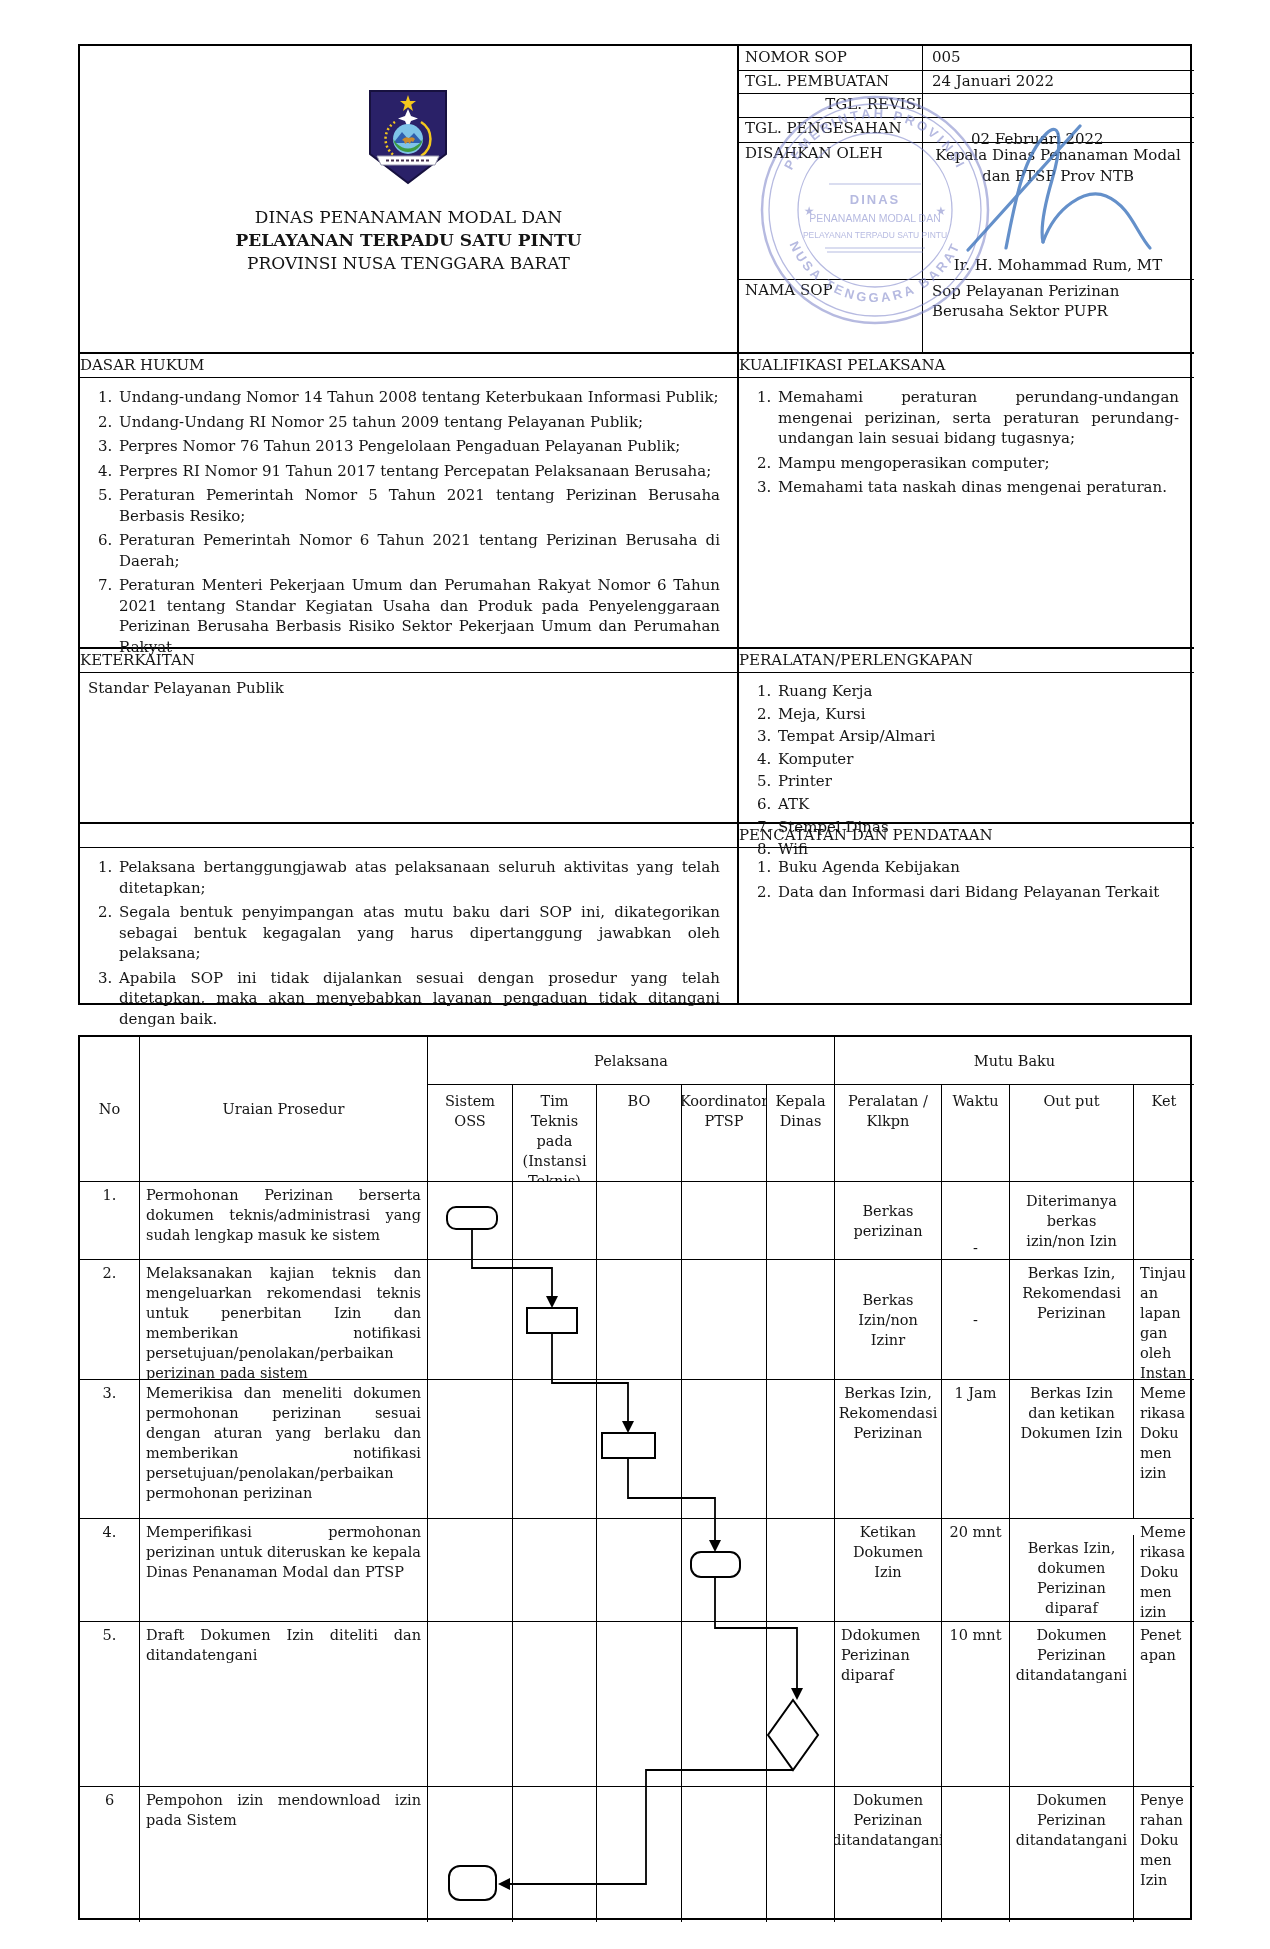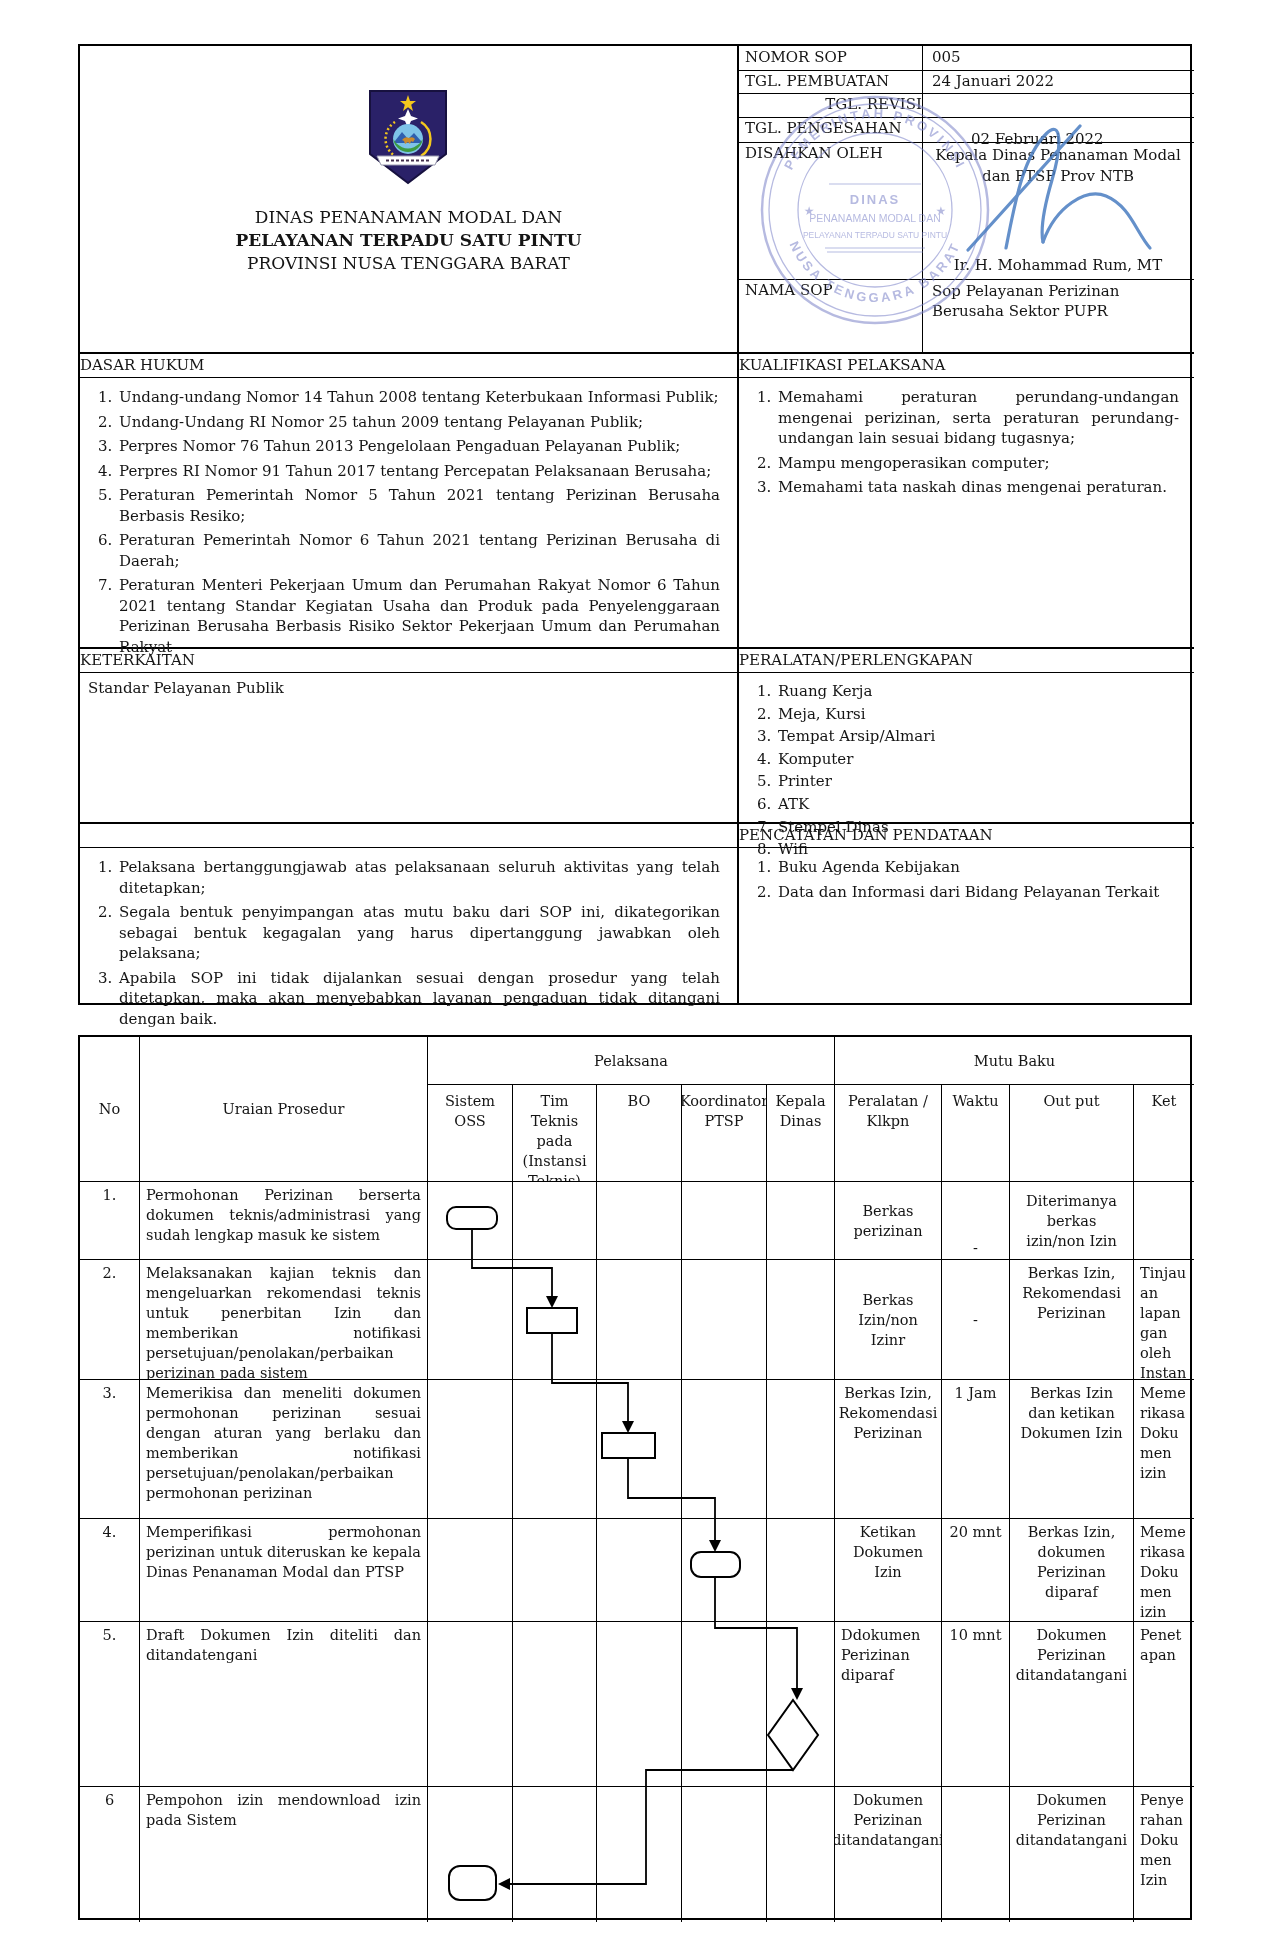--- a/index.html
+++ b/index.html
@@ -210,21 +210,21 @@
 
     <div class="c no-cell" style="grid-area:6/1/7/2;">4.</div>
     <div class="c uraian" style="grid-area:6/2/7/3;">Memperifikasi permohonan perizinan untuk diteruskan ke kepala Dinas Penanaman Modal dan PTSP</div>
     <div class="c" style="grid-area:6/3/7/4;"></div>
     <div class="c" style="grid-area:6/4/7/5;"></div>
     <div class="c" style="grid-area:6/5/7/6;"></div>
     <div class="c" style="grid-area:6/6/7/7;"></div>
     <div class="c" style="grid-area:6/7/7/8;"></div>
     <div class="c mid" style="grid-area:6/8/7/9;align-items:flex-start;">Ketikan Dokumen Izin</div>
     <div class="c mid" style="grid-area:6/9/7/10;align-items:flex-start;">20 mnt</div>
-    <div class="c mid" style="grid-area:6/10/7/11;align-items:flex-start;">Berkas Izin, dokumen Perizinan diparaf</div>
+    <div class="c mid" style="grid-area:6/10/7/11;align-items:flex-start;margin-top:16px;">Berkas Izin, dokumen Perizinan diparaf</div>
     <div class="c ketc nr" style="grid-area:6/11/7/12;">Memerikasa Dokumen izin</div>
 
     <div class="c no-cell" style="grid-area:7/1/8/2;">5.</div>
     <div class="c uraian" style="grid-area:7/2/8/3;">Draft Dokumen Izin diteliti dan ditandatengani</div>
     <div class="c" style="grid-area:7/3/8/4;"></div>
     <div class="c" style="grid-area:7/4/8/5;"></div>
     <div class="c" style="grid-area:7/5/8/6;"></div>
     <div class="c" style="grid-area:7/6/8/7;"></div>
     <div class="c" style="grid-area:7/7/8/8;"></div>
     <div class="c ketc" style="grid-area:7/8/8/9;">Ddokumen Perizinan diparaf</div>

